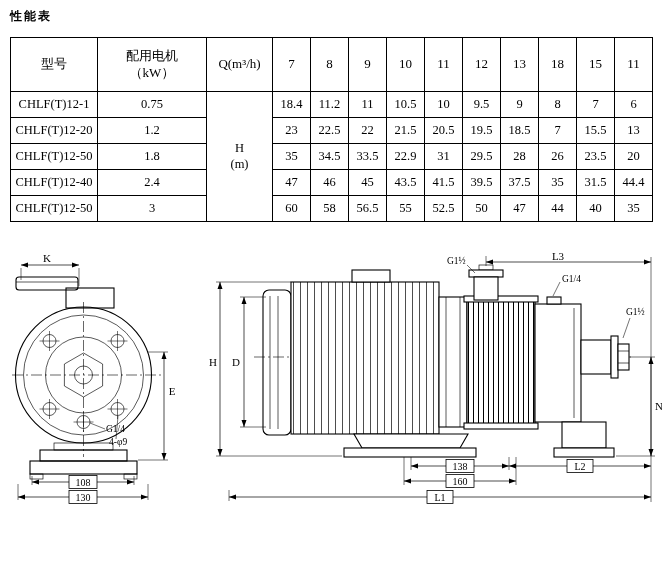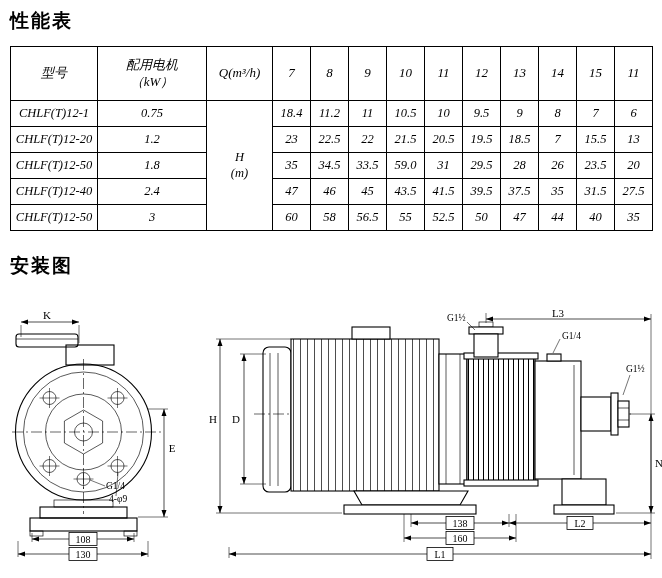--- a/index.html
+++ b/index.html
@@ -5,26 +5,26 @@
   * { box-sizing: border-box; }
   html,body { margin:0; padding:0; }
   body {
     width:662px; height:578px; overflow:hidden;
     background:#ffffff; color:#000;
     font-family:"Liberation Serif", serif;
   }
   .page { padding:8px 10px 0; }
   .sec-title {
     font-family:"Liberation Sans", sans-serif;
-    font-size:19px; font-weight:bold; letter-spacing:2px;
+    font-size:12px; font-weight:bold; letter-spacing:2px;
     margin:0 0 12px; color:#000;
   }
   .sec-title.second { margin:22px 0 0; }
 
-  table.perf { border-collapse:collapse; table-layout:fixed; width:642px;font-style:italic; }
+  table.perf { border-collapse:collapse; table-layout:fixed; width:642px; }
   .perf th, .perf td {
     border:1px solid #000; text-align:center; vertical-align:middle;
     padding:0; font-weight:normal; font-size:12.5px; line-height:1.25;
     overflow:hidden; white-space:nowrap;
   }
   .perf thead th { height:54px; font-size:13px; }
   .perf tbody td { height:26px; }
 
   .drawings { position:relative; height:300px; }
   .drawings svg { position:absolute; top:30px; }
@@ -74,21 +74,21 @@
           <div>（kW）</div>
         </th>
         <th>Q(m³/h)</th>
         <th>7</th>
         <th>8</th>
         <th>9</th>
         <th>10</th>
         <th>11</th>
         <th>12</th>
         <th>13</th>
-        <th>14</th>
+        <th>18</th>
         <th>15</th>
         <th>11</th>
       </tr>
     </thead>
     <tbody>
       <tr>
         <td>CHLF(T)12-1</td>
         <td>0.75</td>
         <td rowspan="5">
           <div>H</div>
@@ -118,60 +118,59 @@
         <td>7</td>
         <td>15.5</td>
         <td>13</td>
       </tr>
       <tr>
         <td>CHLF(T)12-50</td>
         <td>1.8</td>
         <td>35</td>
         <td>34.5</td>
         <td>33.5</td>
-        <td>59.0</td>
+        <td>22.9</td>
         <td>31</td>
         <td>29.5</td>
         <td>28</td>
         <td>26</td>
         <td>23.5</td>
         <td>20</td>
       </tr>
       <tr>
         <td>CHLF(T)12-40</td>
         <td>2.4</td>
         <td>47</td>
         <td>46</td>
         <td>45</td>
         <td>43.5</td>
         <td>41.5</td>
         <td>39.5</td>
         <td>37.5</td>
         <td>35</td>
         <td>31.5</td>
-        <td>27.5</td>
+        <td>44.4</td>
       </tr>
       <tr>
         <td>CHLF(T)12-50</td>
         <td>3</td>
         <td>60</td>
         <td>58</td>
         <td>56.5</td>
         <td>55</td>
         <td>52.5</td>
         <td>50</td>
         <td>47</td>
         <td>44</td>
         <td>40</td>
         <td>35</td>
       </tr>
     </tbody>
   </table>
 
-  <h2 class="sec-title second">安装图</h2>
 
   <div class="drawings">
 
     <svg id="fv" width="170" height="265" viewBox="0 0 170 265">
       <defs>
         <marker id="arrF" viewBox="0 0 7 6" refX="7" refY="3" markerWidth="7" markerHeight="6" orient="auto-start-reverse" markerUnits="userSpaceOnUse">
           <path d="M0,0.5 L7,3 L0,5.5 Z" fill="#000"></path>
         </marker>
         <g id="boltF">
           <circle r="6.5" class="thin"></circle>

